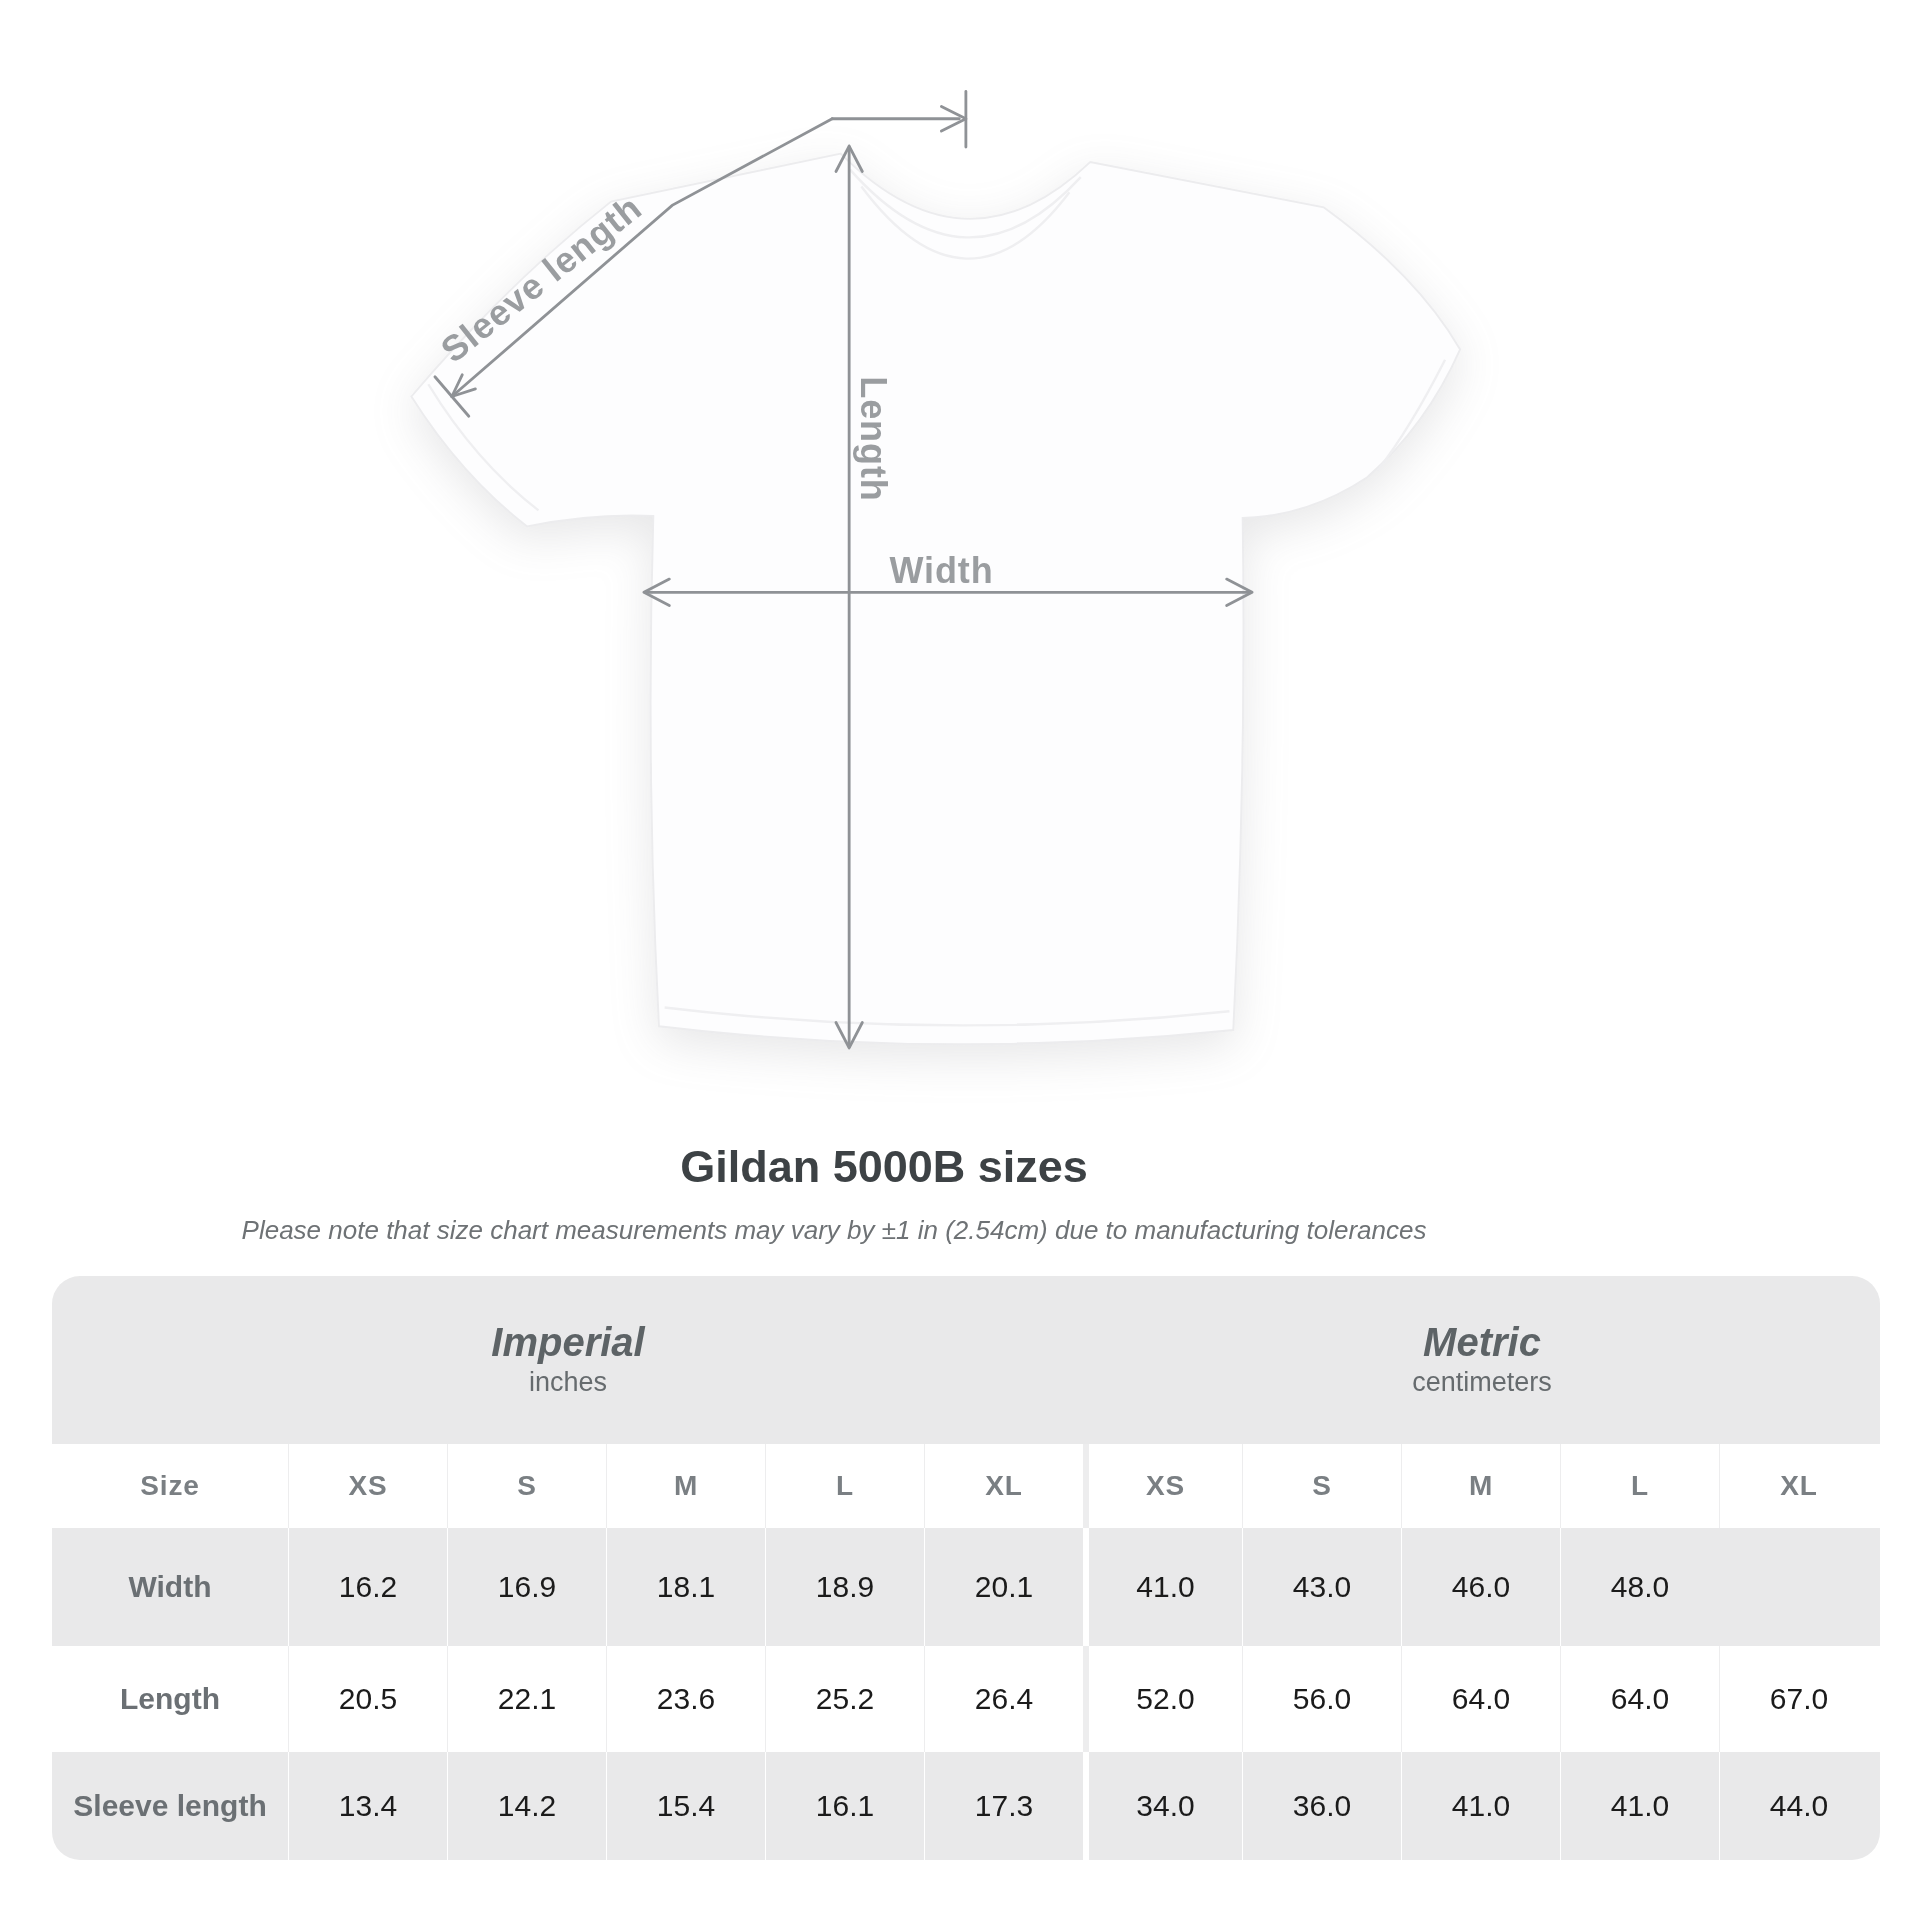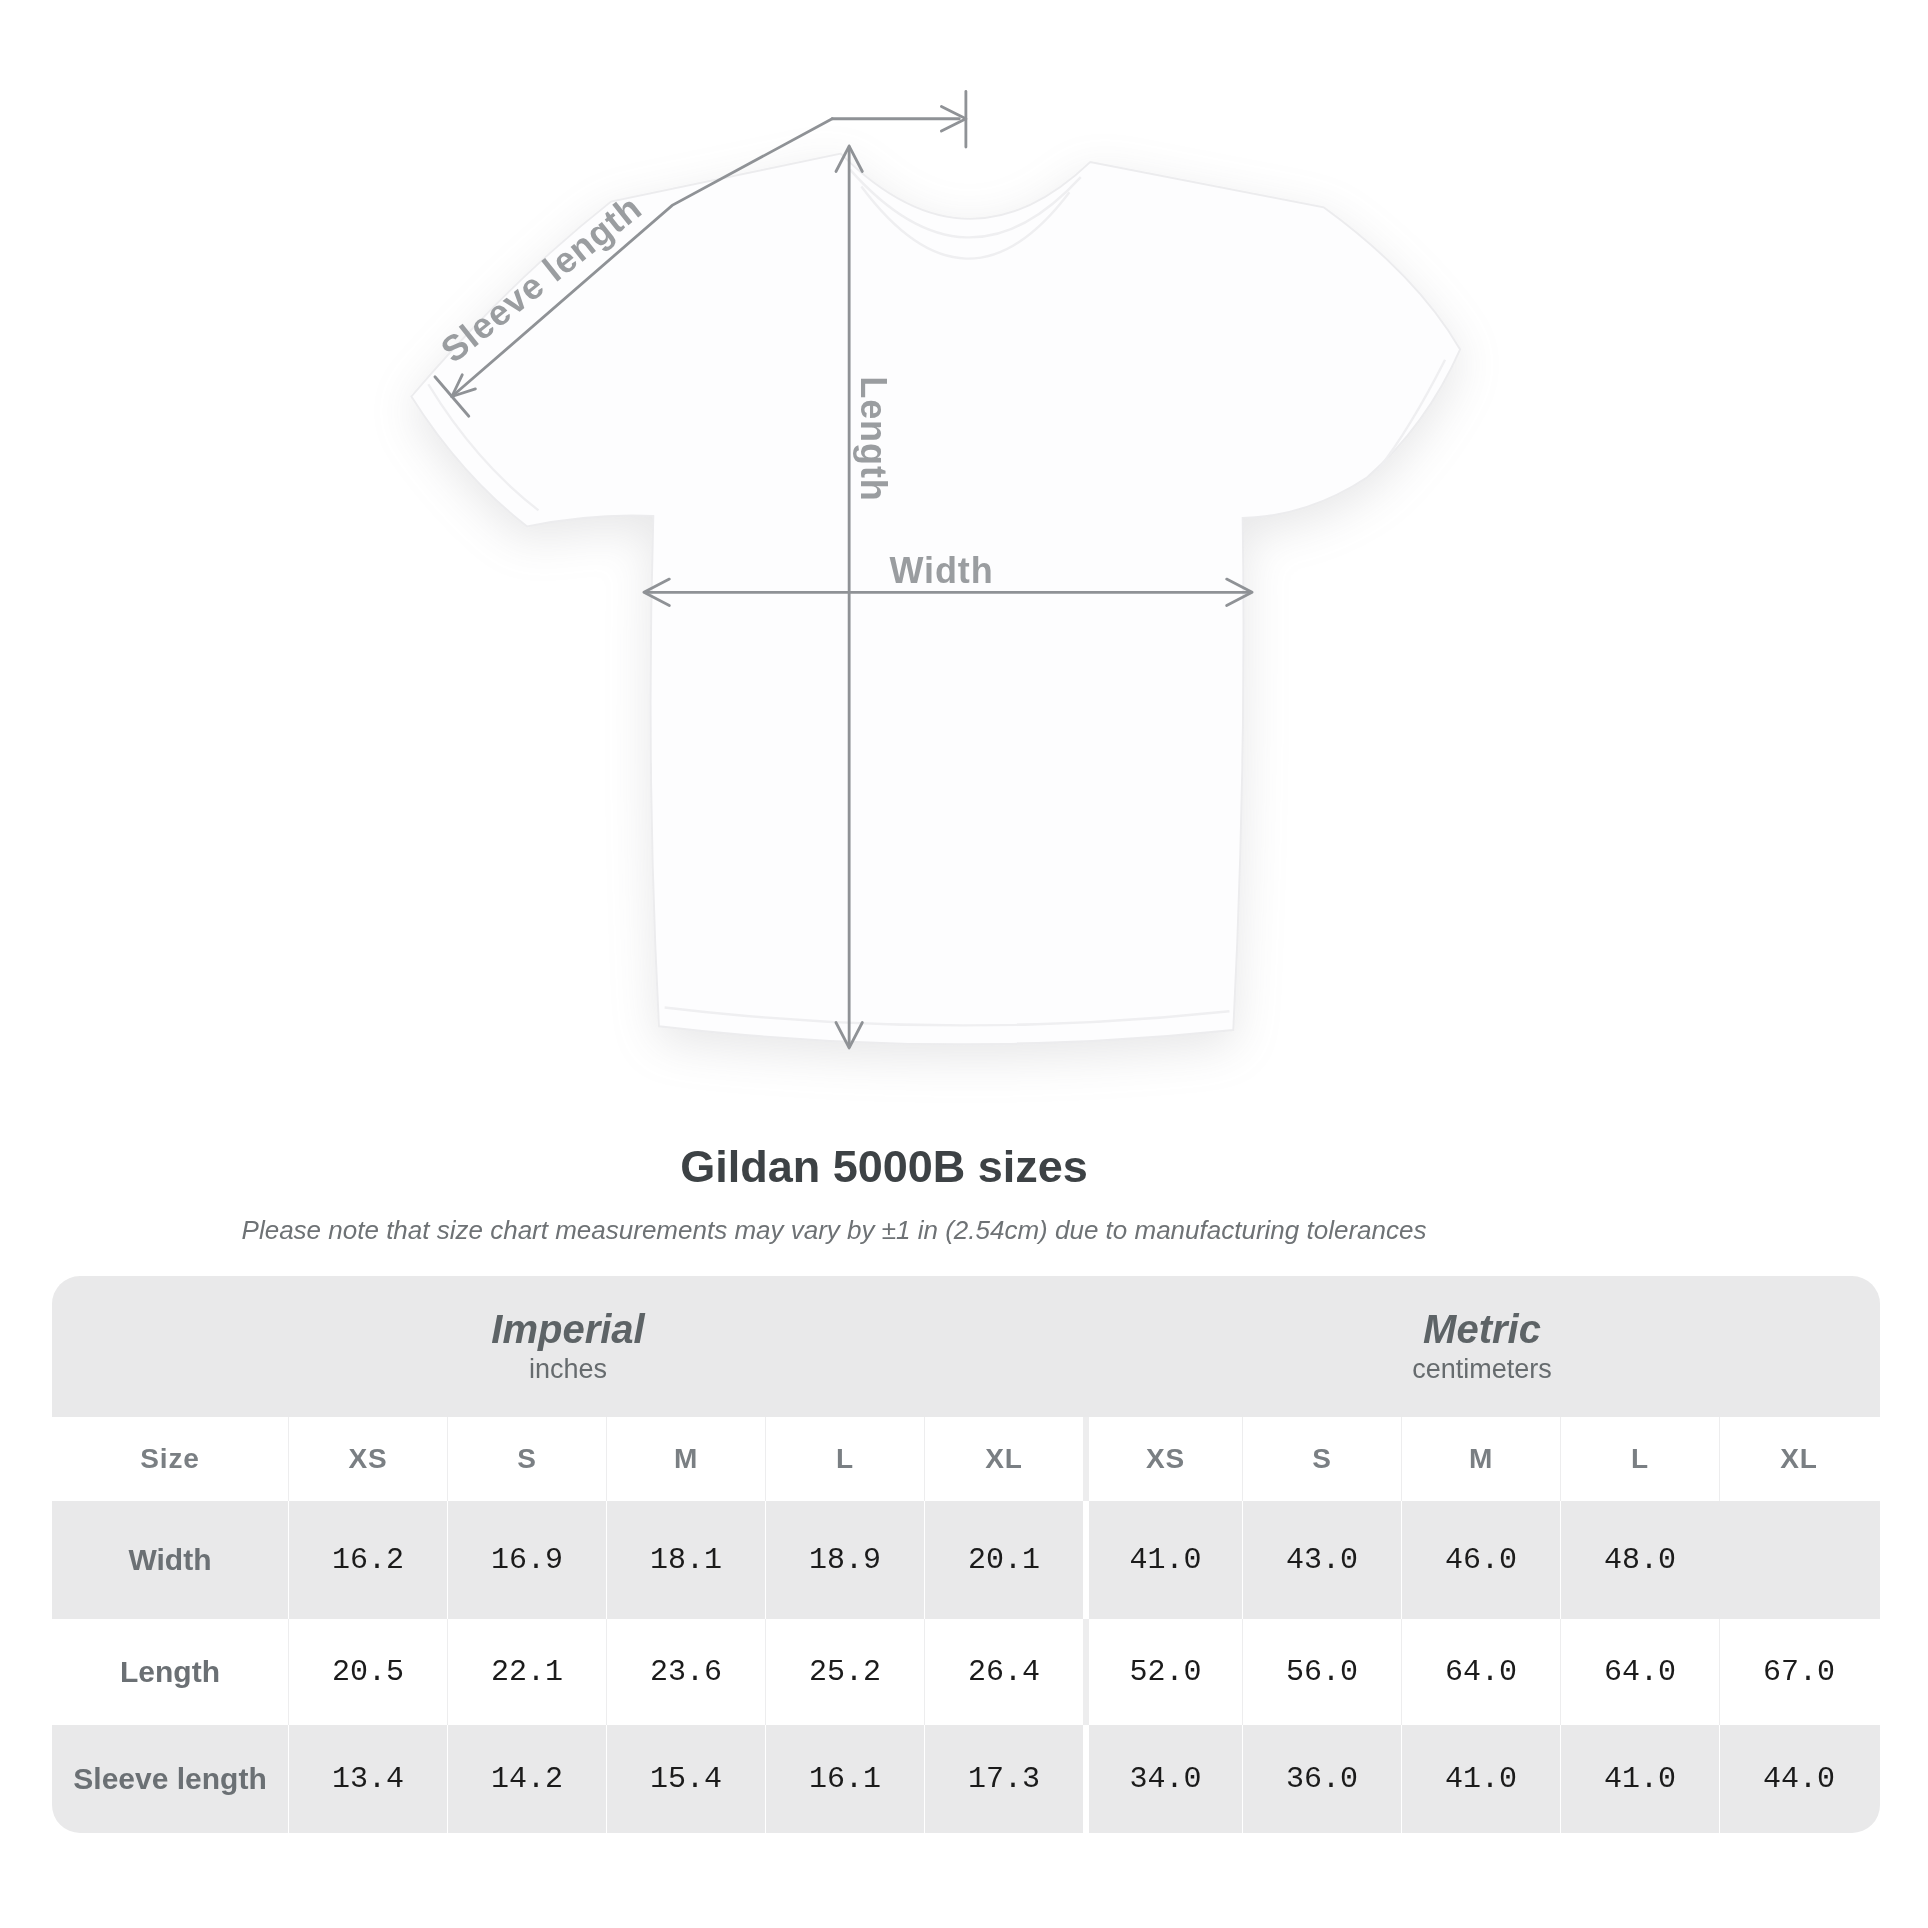--- a/index.html
+++ b/index.html
@@ -14,42 +14,42 @@
   #length-label{left:722px;top:418px;width:301px;text-align:center;font-size:36px;
                 transform:rotate(90deg);letter-spacing:0.9px;}
   #width-label{left:791px;top:550px;width:301px;text-align:center;font-size:36px;letter-spacing:0.9px;}
   
   #chart-title{position:absolute;left:0;top:1141px;width:1768px;text-align:center;
                font-size:45px;font-weight:bold;color:#3d4245;}
   #chart-note{position:absolute;left:0;top:1215px;width:1668px;text-align:center;
               font-size:26px;font-style:italic;color:#6e7275;}
   
   #size-table{position:absolute;left:52px;top:1276px;width:1828px;}
-  .band{display:grid;grid-template-columns:1032px 796px;height:141px;background:#e9e9ea;
+  .band{display:grid;grid-template-columns:1032px 796px;height:168px;background:#e9e9ea;
         border-radius:28px 28px 0 0;}
   .band-cell{display:flex;flex-direction:column;align-items:center;justify-content:center;}
   .band-name{font-size:40px;font-weight:bold;font-style:italic;color:#5d6366;line-height:1.15;}
   .band-unit{font-size:27px;color:#666b6e;line-height:1.3;}
   .t-row{display:grid;grid-template-columns:236px repeat(10,159px);}
   .t-row .cell{display:flex;align-items:center;justify-content:center;}
   .row-white{background:#ffffff;}
   .row-white .cell{border-left:1.9px solid #ededee;}
   .row-gray{background:#e9e9ea;}
   .row-gray .cell{border-left:1.9px solid #ffffff;}
   .t-row .cell:first-child{border-left:none;}
   .t-row .cell.metric-start{border-left-width:6.6px;}
   .row-sizes{height:84px;}
   .row-w{height:118px;}
   .row-l{height:106px;}
   .row-s{height:108px;border-radius:0 0 28px 28px;}
   .row-s .cell:first-child{border-radius:0 0 0 28px;}
   .row-s .cell:last-child{border-radius:0 0 28px 0;}
   .size-head{font-size:28px;font-weight:bold;color:#7a7f83;letter-spacing:0.9px;}
   .row-label{font-size:30px;font-weight:bold;color:#6b7074;}
-  .val{font-size:30px;color:#1b1b1b;font-family:Liberation Mono, monospace;}
+  .val{font-size:30px;color:#1b1b1b;}
 </style>
 </head>
 <body>
 
 <div id="page">
 
   <svg id="diagram-svg" width="1928" height="1130" viewBox="0 0 2048 1200">
 
     <g class="shirt">
       <path d="M 893 163

